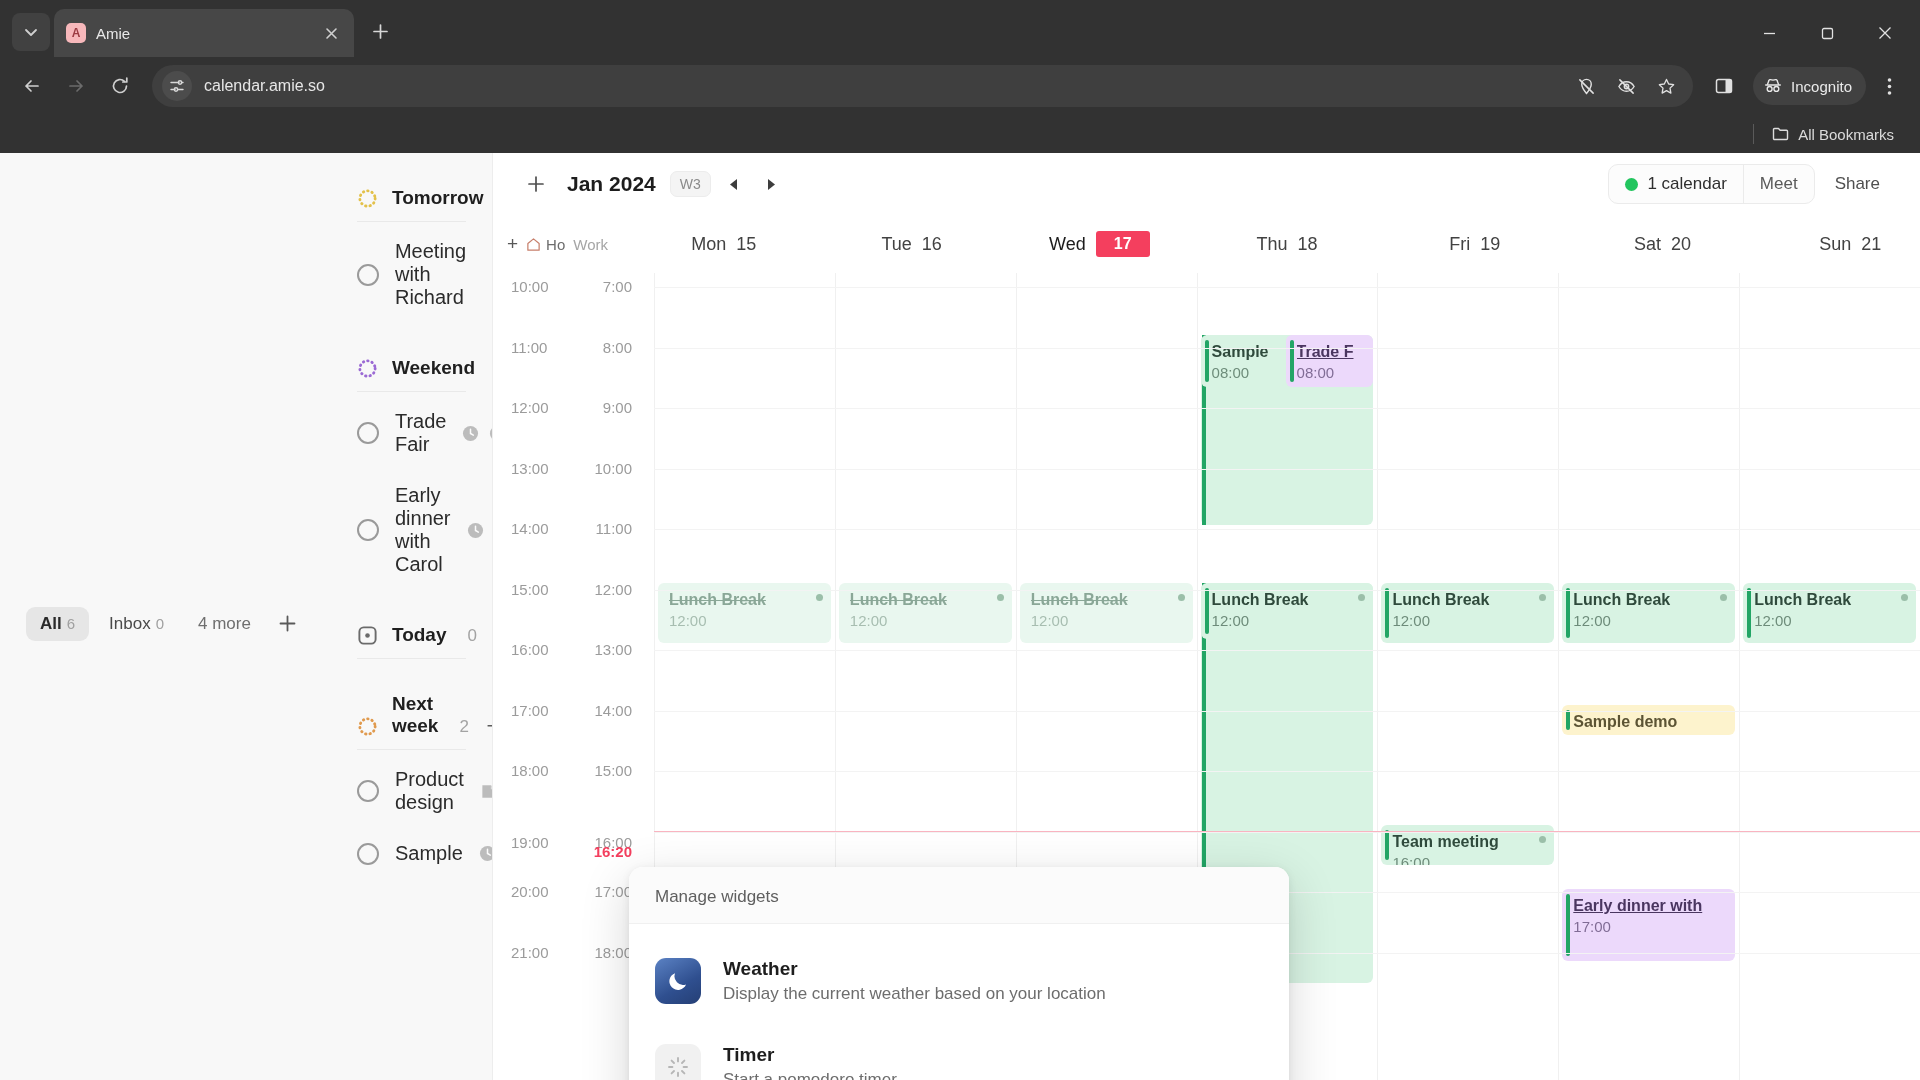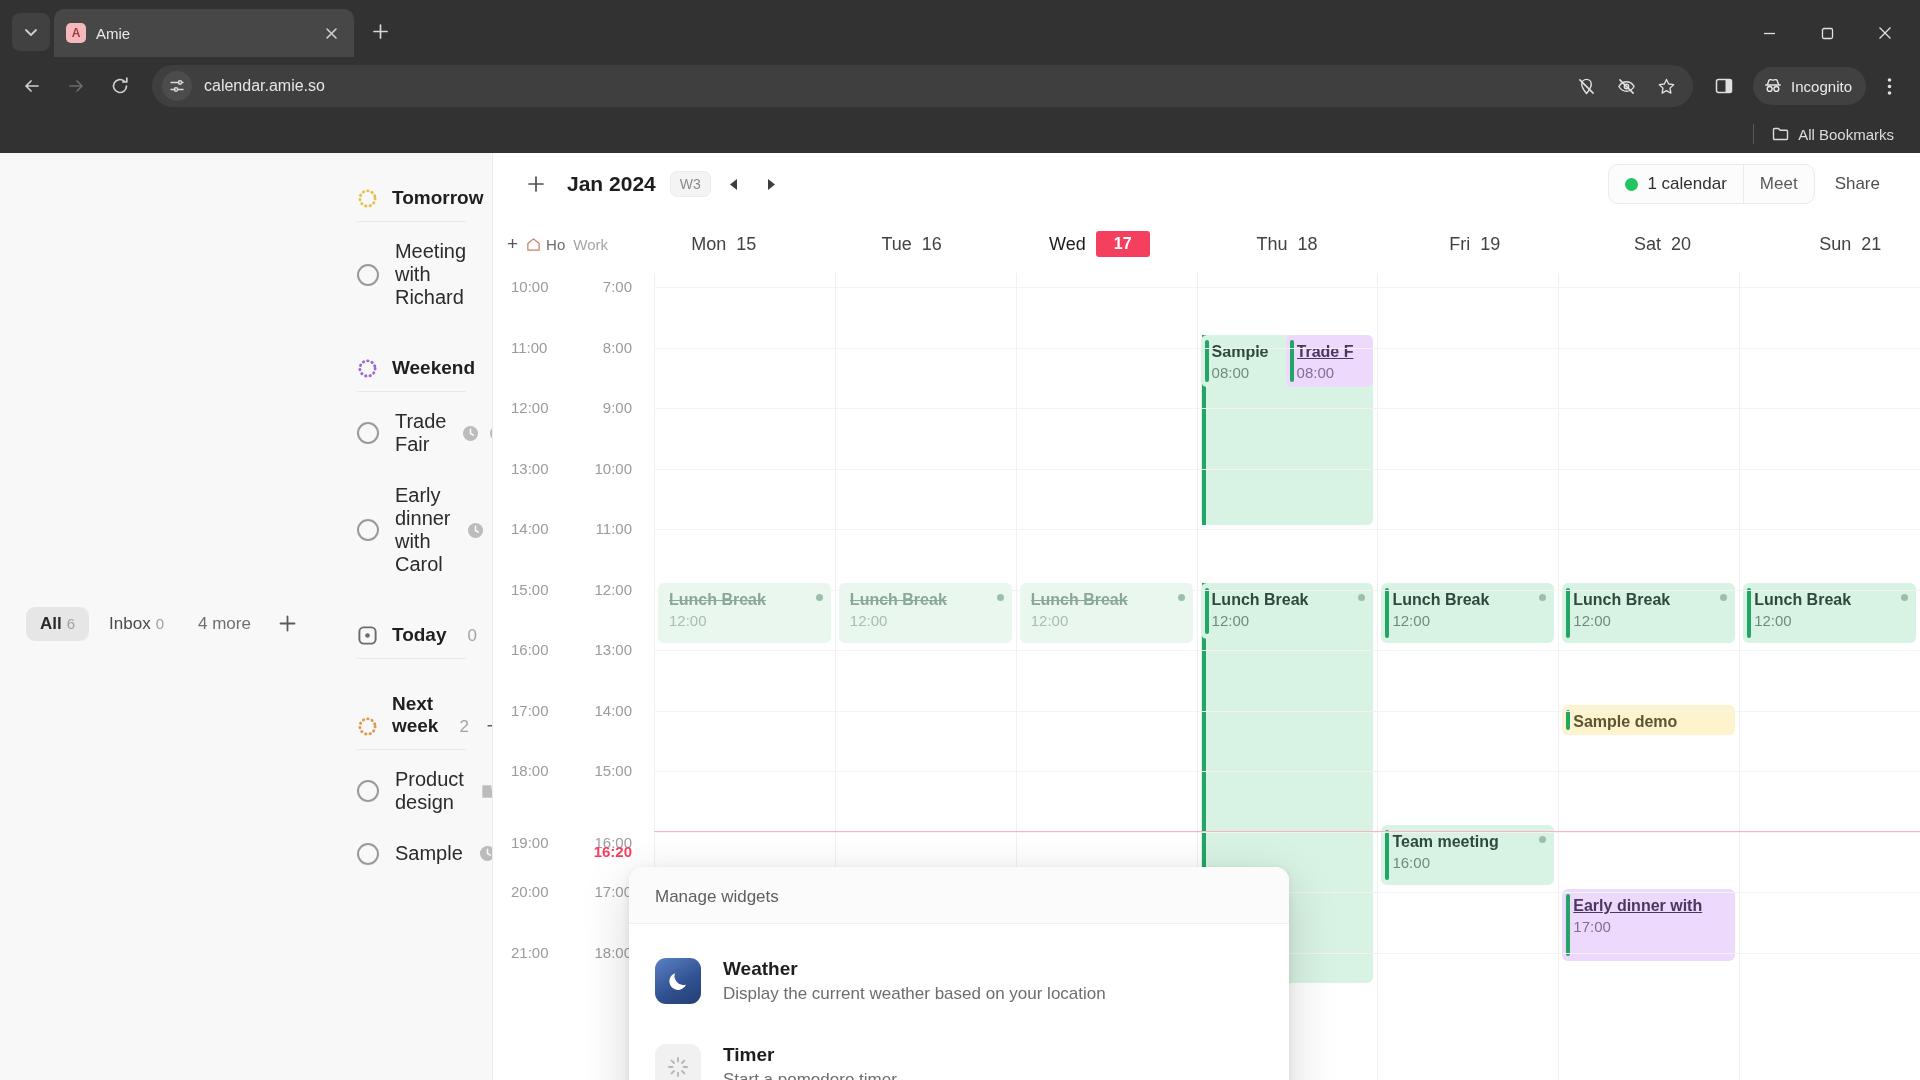--- a/index.html
+++ b/index.html
@@ -607,21 +607,21 @@
                 <div class="ev-dot"></div>
               </div>
             </div>
           <div class="col">
               <div class="ev green" style="top: 310px; height: 60px; left: 3px; right: 4px;">
                 <div class="bar"></div>
                 <div class="ev-title">Lunch Break</div>
                 <div class="ev-time">12:00</div>
                 <div class="ev-dot"></div>
               </div>
-              <div class="ev green" style="top: 552px; height: 60px; left: 3px; right: 4px;">
+              <div class="ev green" style="top: 552px; height: 40px; left: 3px; right: 4px;">
                 <div class="bar"></div>
                 <div class="ev-title">Team meeting</div>
                 <div class="ev-time">16:00</div>
                 <div class="ev-dot"></div>
               </div>
             </div>
           <div class="col">
               <div class="ev green" style="top: 310px; height: 60px; left: 3px; right: 4px;">
                 <div class="bar"></div>
                 <div class="ev-title">Lunch Break</div>

